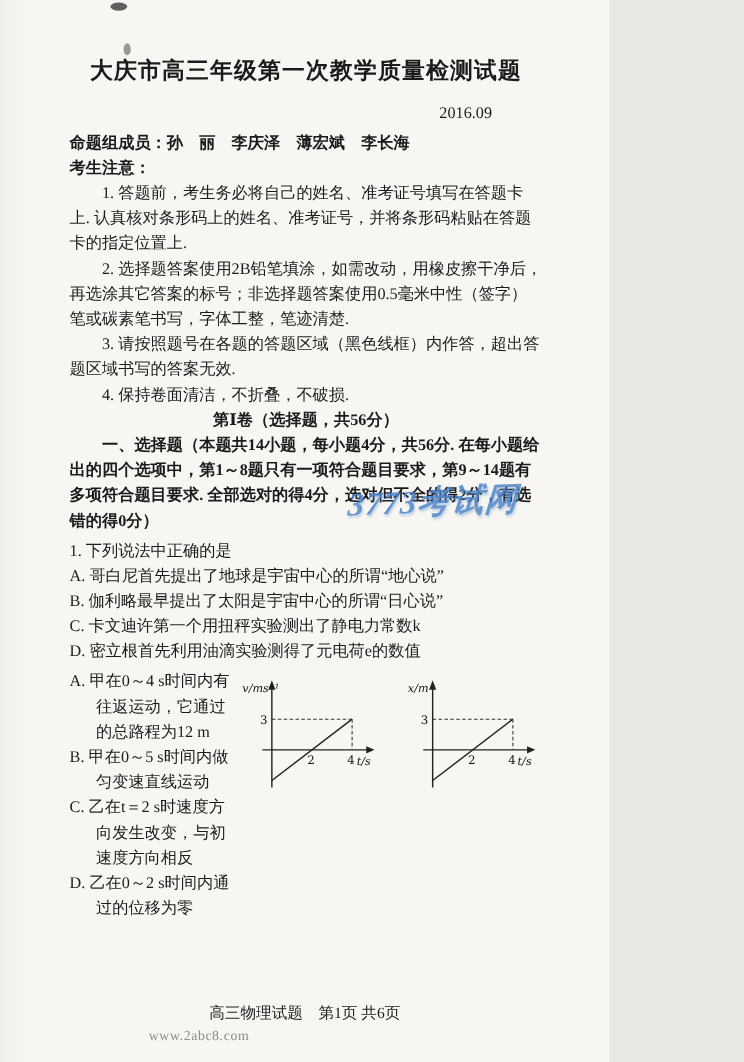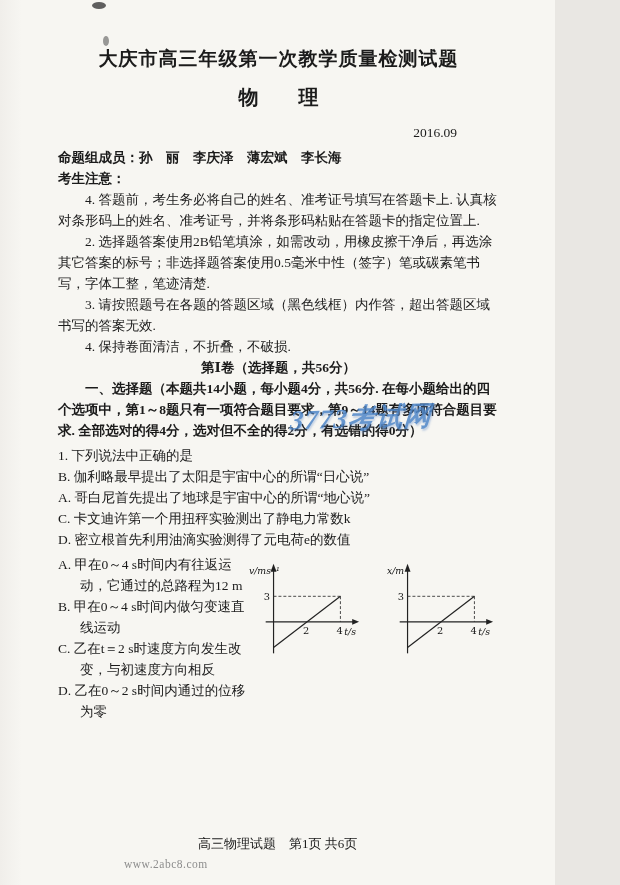--- a/index.html
+++ b/index.html
@@ -1,17 +1,17 @@
 <!DOCTYPE html>
 <html><head>
 <meta charset="utf-8">
 <style>
   html,body{margin:0;padding:0;}
   body{width:620px;height:885px;background:#e9e7e3;font-family:"Liberation Serif","DejaVu Serif",serif;}
-  .page{position:relative;width:555px;height:885px;overflow:hidden;color:#1b1b1b;box-sizing:border-box;
+  .page{position:relative;width:508px;height:885px;overflow:hidden;color:#1b1b1b;box-sizing:border-box;
         background:linear-gradient(90deg,#f0eeea 0,#f7f6f2 22px,#f7f6f2 594px,#ecEAe6 100%);
         padding:46px 56px 0 58px;}
   .title{text-align:center;font-weight:bold;font-size:19px;letter-spacing:1px;}
   .subject{text-align:center;font-weight:bold;font-size:20px;margin-top:12px;}
   .date{text-align:right;font-size:13.5px;margin-top:14px;padding-right:42px;}
   .committee{font-size:13.5px;font-weight:bold;margin-top:6px;line-height:21px;}
   p.body{font-size:13.5px;line-height:21px;margin:0;}
   .indent{text-indent:2em;}
   .b{font-weight:bold;}
   .mt4{margin-top:4px;}
@@ -38,49 +38,48 @@
 <body>
 
 <div class="page">
 
   <div class="artifact a1"></div>
   <div class="artifact a2"></div>
   <div class="artifact a3"></div>
   <div class="artifact a4"></div>
 
   <div class="title">大庆市高三年级第一次教学质量检测试题</div>
-  <div class="subject">物　　理</div>
   <div class="date">2016.09</div>
   <div class="committee">命题组成员：孙　丽　李庆泽　薄宏斌　李长海</div>
 
 
   <p class="body b mt4">考生注意：</p>
-  <p class="body indent">4. 答题前，考生务必将自己的姓名、准考证号填写在答题卡上. 认真核对条形码上的姓名、准考证号，并将条形码粘贴在答题卡的指定位置上.</p>
+  <p class="body indent">1. 答题前，考生务必将自己的姓名、准考证号填写在答题卡上. 认真核对条形码上的姓名、准考证号，并将条形码粘贴在答题卡的指定位置上.</p>
   <p class="body indent">2. 选择题答案使用2B铅笔填涂，如需改动，用橡皮擦干净后，再选涂其它答案的标号；非选择题答案使用0.5毫米中性（签字）笔或碳素笔书写，字体工整，笔迹清楚.</p>
   <p class="body indent">3. 请按照题号在各题的答题区域（黑色线框）内作答，超出答题区域书写的答案无效.</p>
   <p class="body indent">4. 保持卷面清洁，不折叠，不破损.</p>
 
   <div class="watermark">3773考试网</div>
 
   <p class="body b center mt8">第Ⅰ卷（选择题，共56分）</p>
   <p class="body b indent">一、选择题（本题共14小题，每小题4分，共56分. 在每小题给出的四个选项中，第1～8题只有一项符合题目要求，第9～14题有多项符合题目要求. 全部选对的得4分，选对但不全的得2分，有选错的得0分）</p>
 
   <div class="mt4">
     <p class="body">1. 下列说法中正确的是</p>
+    <p class="body q1opt">A. 哥白尼首先提出了地球是宇宙中心的所谓“地心说”</p>
     <p class="body q1opt">B. 伽利略最早提出了太阳是宇宙中心的所谓“日心说”</p>
-    <p class="body q1opt">A. 哥白尼首先提出了地球是宇宙中心的所谓“地心说”</p>
     <p class="body q1opt">C. 卡文迪许第一个用扭秤实验测出了静电力常数k</p>
     <p class="body q1opt">D. 密立根首先利用油滴实验测得了元电荷e的数值</p>
   </div>
 
   <div class="mt4">
     <div class="q2row">
       <div class="q2opts">
         <p class="body q2opt">A. 甲在0～4 s时间内有往返运动，它通过的总路程为12 m</p>
-        <p class="body q2opt">B. 甲在0～4 s时间内做匀变速直线运动</p>
+        <p class="body q2opt">B. 甲在0～5 s时间内做匀变速直线运动</p>
         <p class="body q2opt">C. 乙在t＝2 s时速度方向发生改变，与初速度方向相反</p>
         <p class="body q2opt">D. 乙在0～2 s时间内通过的位移为零</p>
       </div>
       <div class="graphs">
 
         <svg width="120" height="108" viewBox="0 0 120 108">
           <g stroke="#222" stroke-width="1.2" fill="none">
             <line x1="27" y1="8" x2="27" y2="94"></line>
             <line x1="19" y1="62" x2="110" y2="62"></line>
             <line x1="27" y1="88" x2="95" y2="36"></line>

